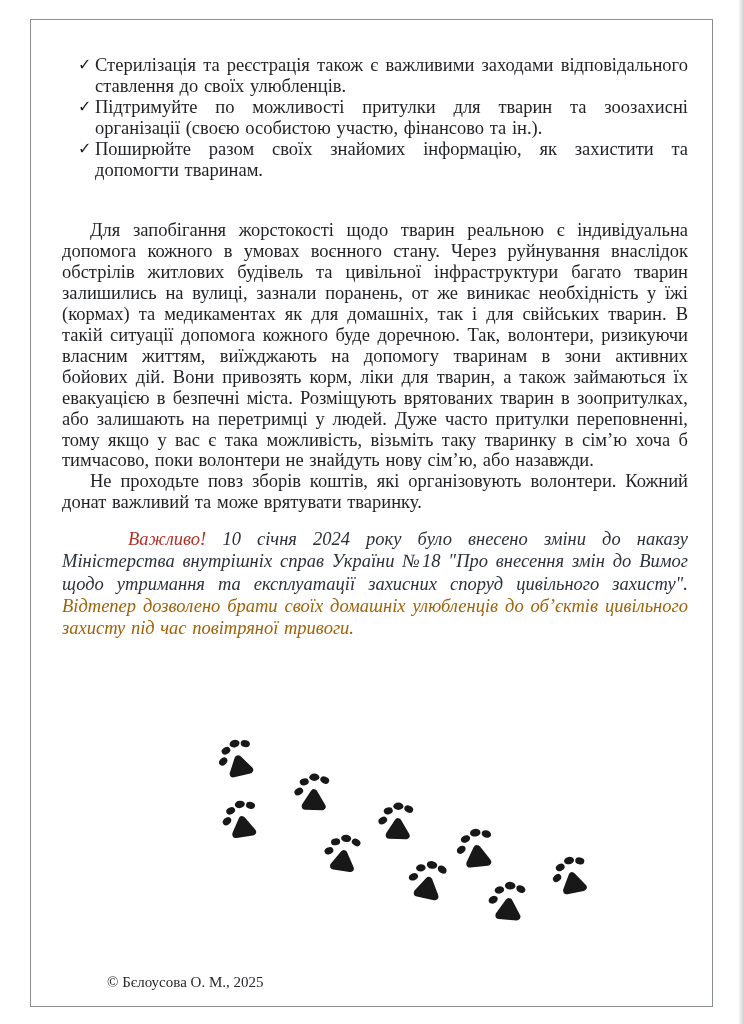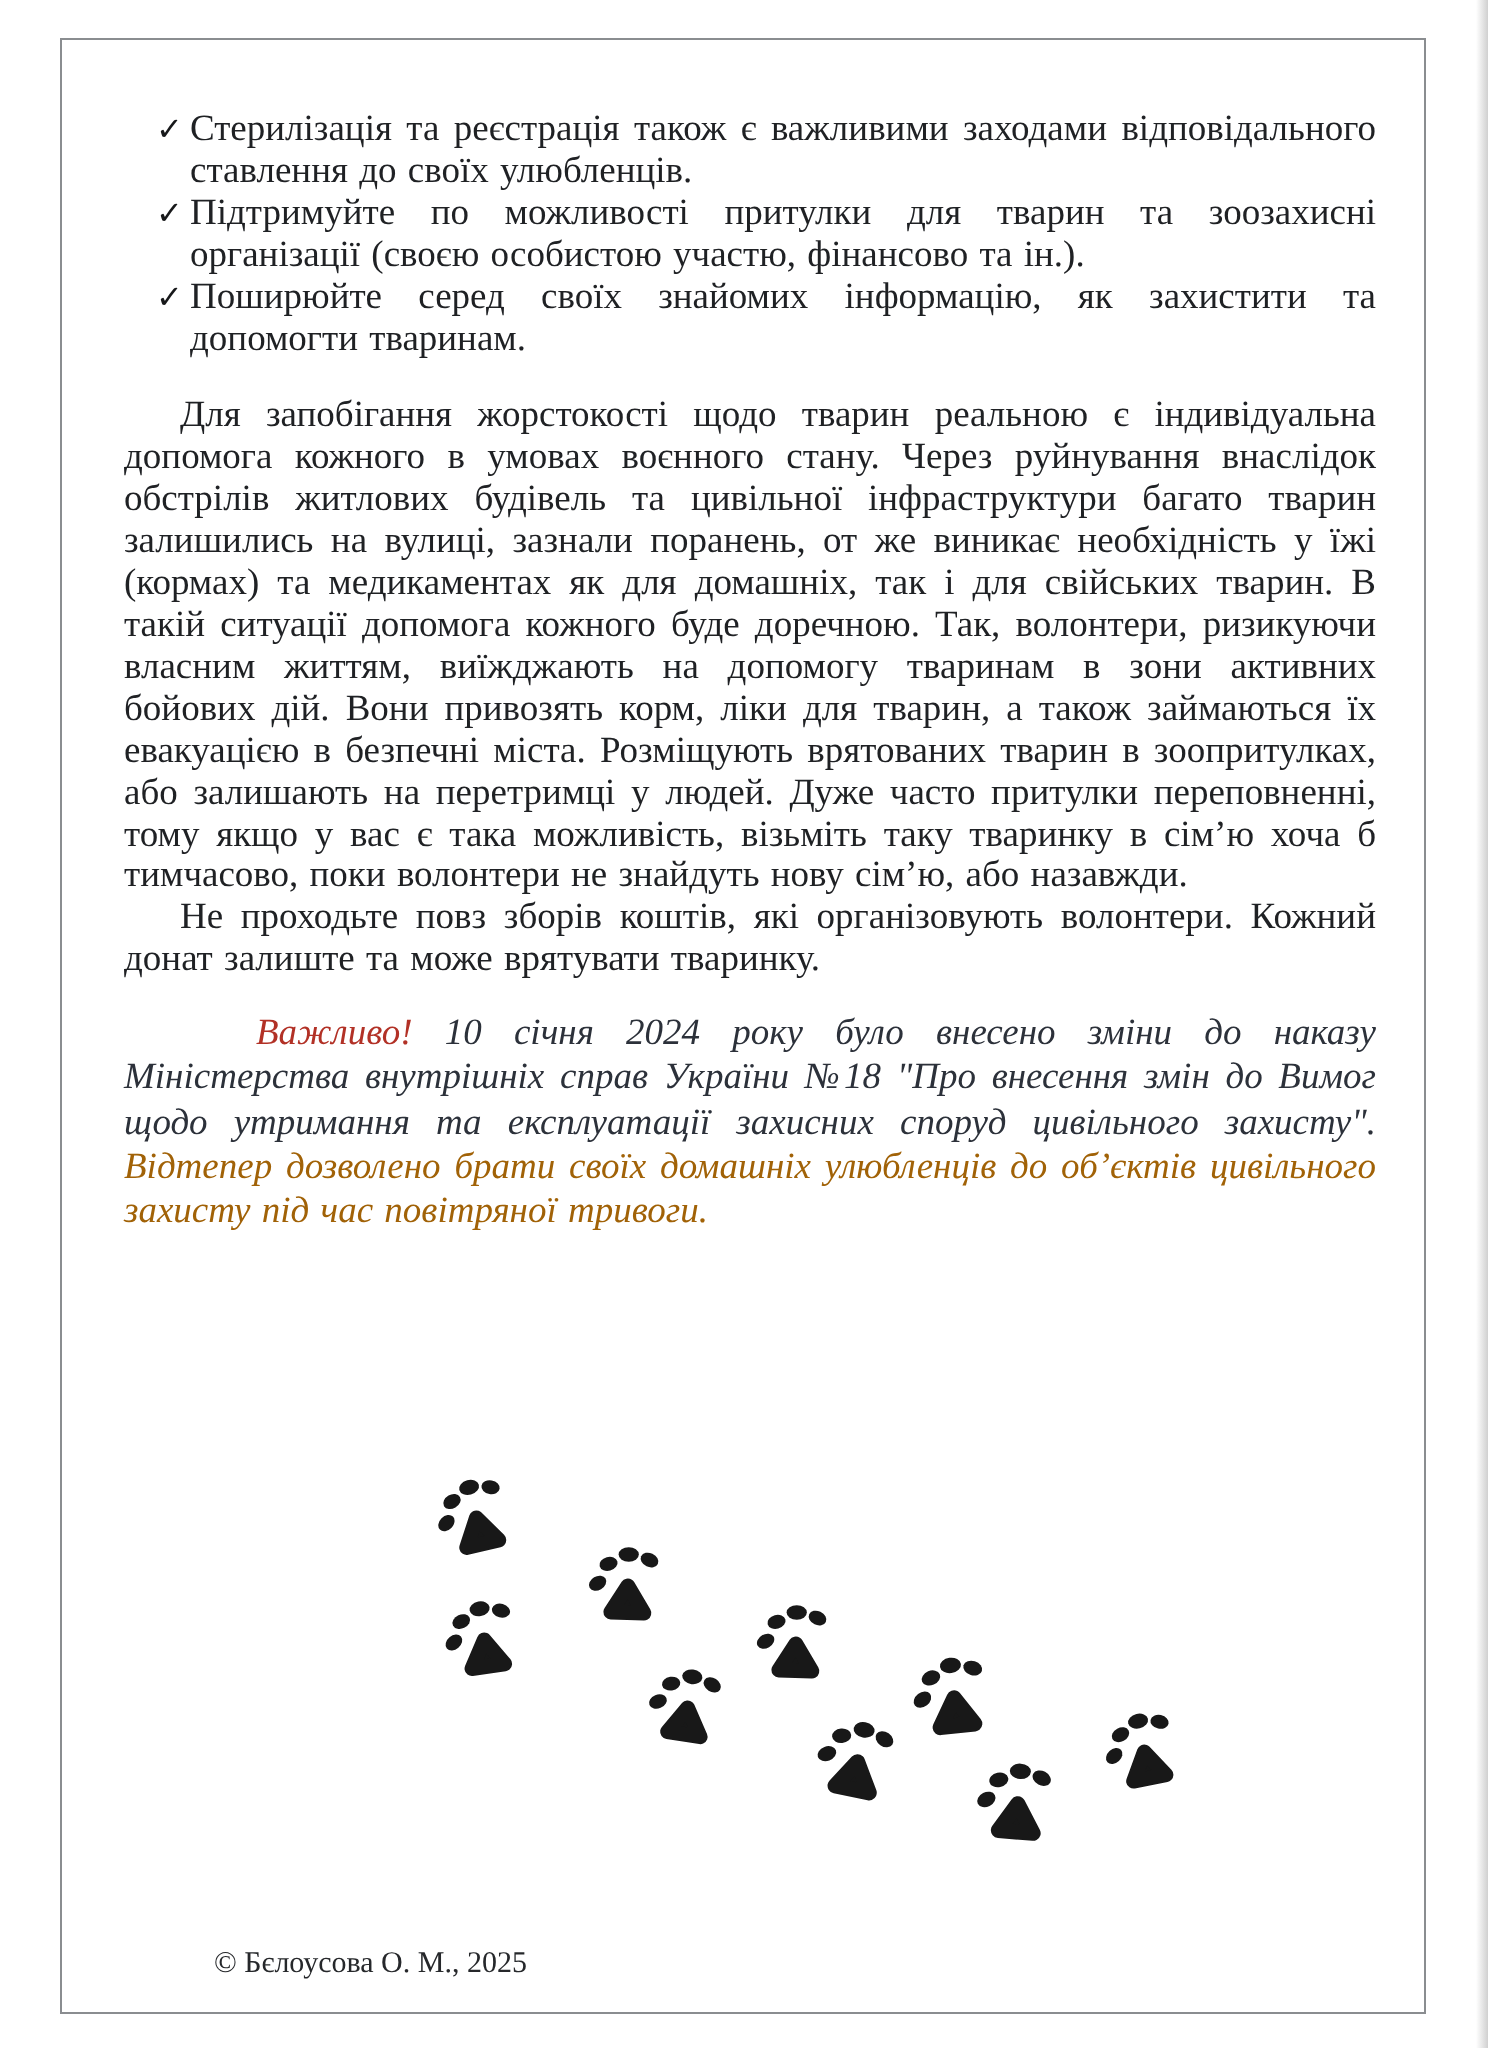--- a/index.html
+++ b/index.html
@@ -28,21 +28,21 @@
     line-height:20.9px;
     text-align:justify;
     word-spacing:1px;
   }
   .bullet{position:relative;padding-left:33px;}
   .bullet .check{
     position:absolute;left:16px;top:0;
     font-family:"DejaVu Sans",sans-serif;
     font-size:16px;color:#17181a;
   }
-  .paragraphs{margin-top:18px;}
+  .paragraphs{margin-top:40px;}
   .content p{margin:0;text-indent:28px;}
   p.important{
     margin-top:15px;
     font-style:italic;
     text-indent:66px;
     line-height:22.2px;
     color:#2c313a;
   }
   .imp-label{color:#b23126;font-style:italic;}
   .imp-green{color:#a16207;}
@@ -68,27 +68,27 @@
       <div class="bullet">
         <span class="check">✓</span>
         <span>Стерилізація та реєстрація також є важливими заходами відповідального ставлення до своїх улюбленців.</span>
       </div>
       <div class="bullet">
         <span class="check">✓</span>
         <span>Підтримуйте по можливості притулки для тварин та зоозахисні організації (своєю особистою участю, фінансово та ін.).</span>
       </div>
       <div class="bullet">
         <span class="check">✓</span>
-        <span>Поширюйте серед своїх знайомих інформацію, як захистити та допомогти тваринам.</span>
+        <span>Поширюйте разом своїх знайомих інформацію, як захистити та допомогти тваринам.</span>
       </div>
     </div>
 
     <div class="paragraphs">
       <p>Для запобігання жорстокості щодо тварин реальною є індивідуальна допомога кожного в умовах воєнного стану. Через руйнування внаслідок обстрілів житлових будівель та цивільної інфраструктури багато тварин залишились на вулиці, зазнали поранень, от же виникає необхідність у їжі (кормах) та медикаментах як для домашніх, так і для свійських тварин. В такій ситуації допомога кожного буде доречною. Так, волонтери, ризикуючи власним життям, виїжджають на допомогу тваринам в зони активних бойових дій. Вони привозять корм, ліки для тварин, а також займаються їх евакуацією в безпечні міста. Розміщують врятованих тварин в зоопритулках, або залишають на перетримці у людей. Дуже часто притулки переповненні, тому якщо у вас є така можливість, візьміть таку тваринку в сім’ю хоча б тимчасово, поки волонтери не знайдуть нову сім’ю, або назавжди.</p>
-      <p>Не проходьте повз зборів коштів, які організовують волонтери. Кожний донат залиште та може врятувати тваринку.</p>
+      <p>Не проходьте повз зборів коштів, які організовують волонтери. Кожний донат важливий та може врятувати тваринку.</p>
       <p class="important"><span class="imp-label">Важливо!</span><span> 10 січня 2024 року було внесено зміни до наказу Міністерства внутрішніх справ України №18 "Про внесення змін до Вимог щодо утримання та експлуатації захисних споруд цивільного захисту". </span><span class="imp-green">Відтепер дозволено брати своїх домашніх улюбленців до об’єктів цивільного захисту під час повітряної тривоги.</span></p>
     </div>
 
   </div>
 
   <div class="paw-layer">
       <div class="paw" style="left: 207px; top: 738px; width: 46px; height: 46px; transform: translate(-50%, -50%) rotate(-10deg);">
         <svg viewBox="0 0 100 100" xmlns="http://www.w3.org/2000/svg">
           <g fill="#181818">
             <ellipse cx="17" cy="52" rx="10" ry="7.5" transform="rotate(-35 17 52)"></ellipse>

